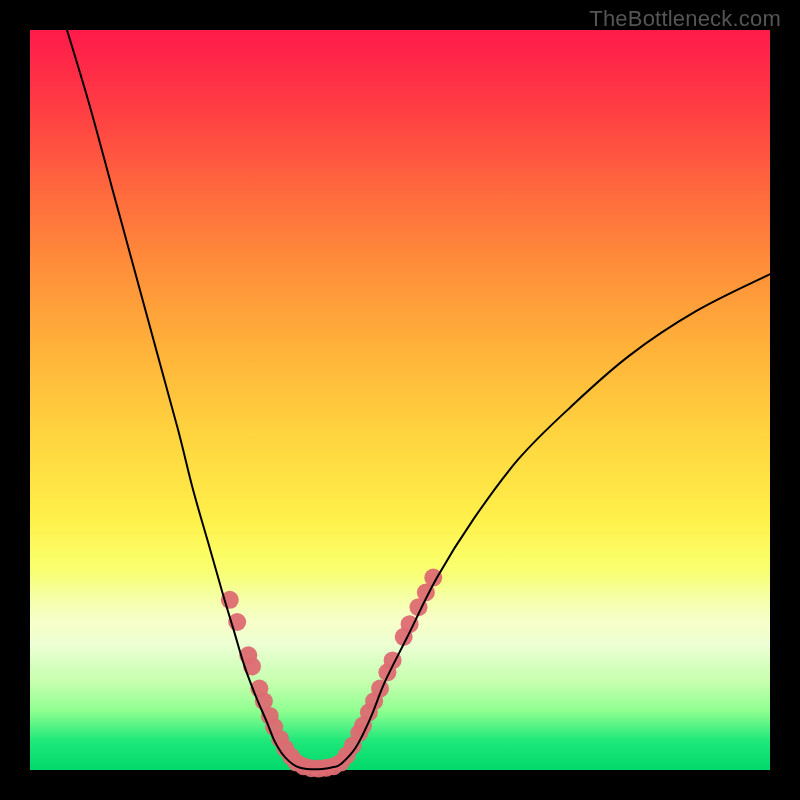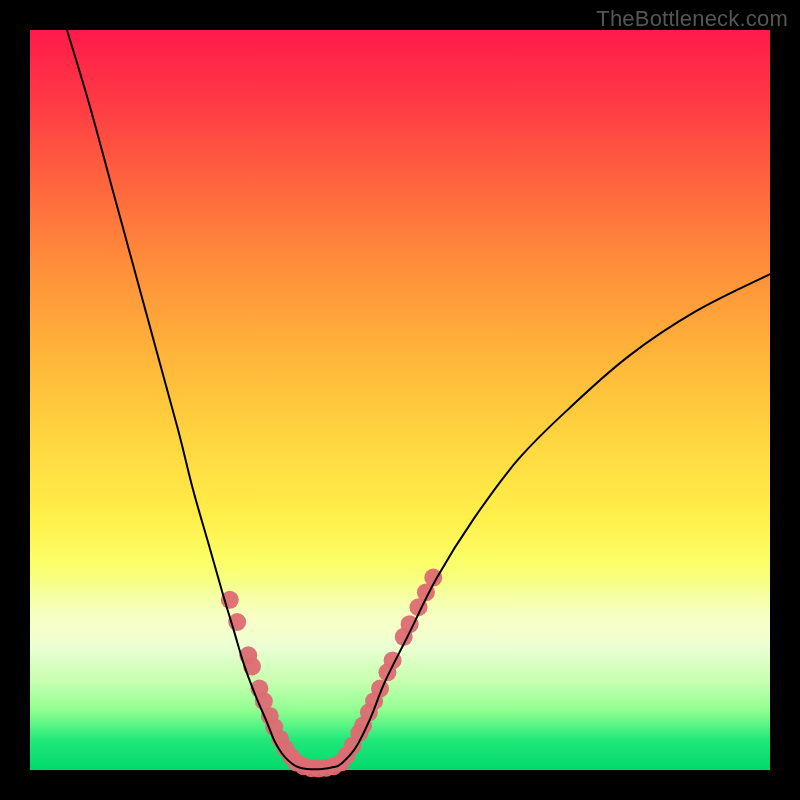--- a/index.html
+++ b/index.html
@@ -49,21 +49,21 @@
     height: 12%;
     background: linear-gradient(to bottom,
       rgba(255,255,220,0.0) 0%,
       rgba(255,255,220,0.55) 50%,
       rgba(255,255,220,0.0) 100%);
     pointer-events: none;
   }
   .watermark {
     position: absolute;
     top: 6px;
-    right: 12px;
+    right: 19px;
     color: #555;
     font-size: 22px;
     font-weight: 500;
     letter-spacing: 0.2px;
     user-select: none;
   }
   svg.curves {
     position: absolute;
     left: 0;
     top: 0;

